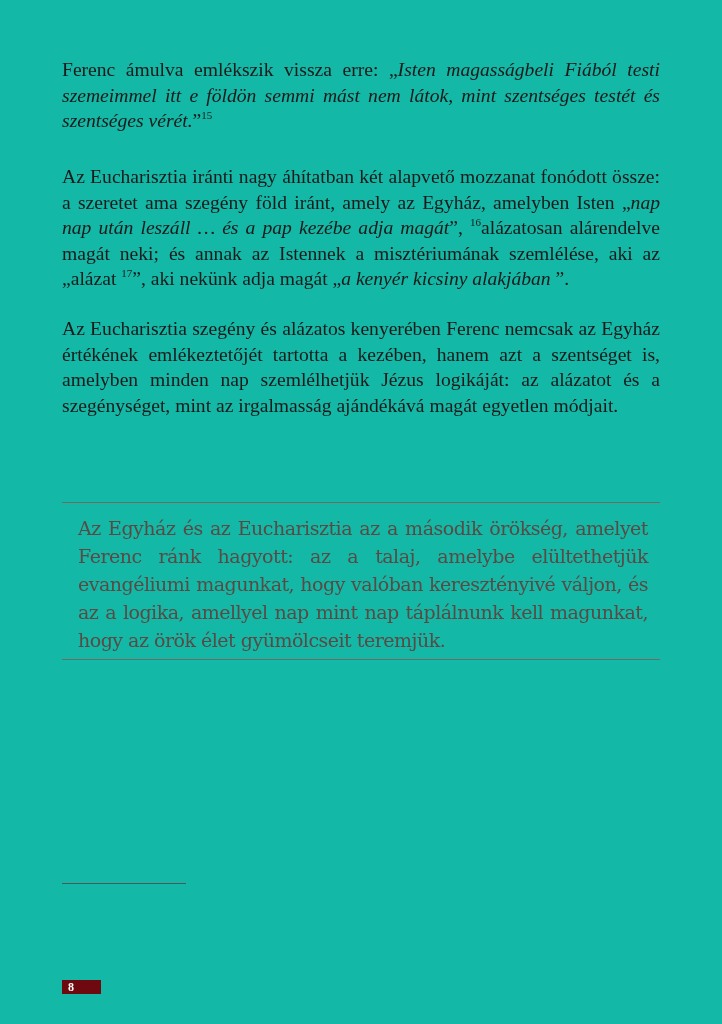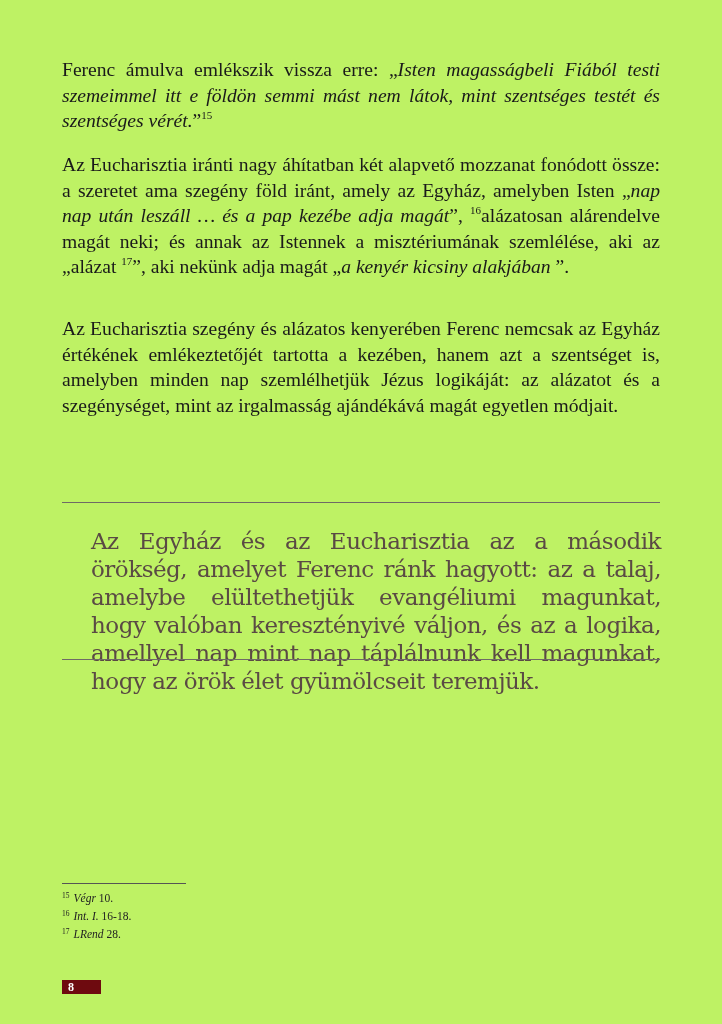--- a/index.html
+++ b/index.html
@@ -1,36 +1,36 @@
 <!DOCTYPE html>
 <html><head>
 <meta charset="utf-8">
 <style>
   html, body { margin: 0; padding: 0; background: #ffffff; }
   body { width: 722px; height: 1024px; position: relative; overflow: hidden; }
-  .page { position: absolute; left: 0; top: 0; width: 722px; height: 1024px; background: #bef264; }
+  .page { position: absolute; left: 0; top: 0; width: 722px; height: 1024px; background: #14b8a6; }
   .body-text {
     position: absolute; left: 62px; width: 598px;
     font-family: "Liberation Serif", "DejaVu Serif", serif;
     font-size: 19.6px; line-height: 25.5px; color: #1a1a1a;
     text-align: justify; margin: 0;
   }
   .body-text i { font-style: italic; }
   .body-text sup { font-size: 11px; vertical-align: 0; position: relative; top: -8px; line-height: 0; }
   #p1 { top: 57px; }
-  #p2 { top: 152px; }
+  #p2 { top: 164px; }
   #p3 { top: 316px; }
   .rule { position: absolute; left: 62px; width: 598px; height: 0; border-top: 1.5px solid #6f6a66; }
   #rule-top { top: 502px; }
   #rule-bottom { top: 659px; }
   .pull-quote {
     position: absolute; left: 78px; width: 570px; top: 514px;
     font-family: "DejaVu Serif", "Liberation Serif", serif;
-    font-size: 23px; line-height: 28px; color: #5a4a44;
-    text-align: justify; margin: 13px; letter-spacing: -0.5px;
+    font-size: 19px; line-height: 28px; color: #5a4a44;
+    text-align: justify; margin: 0; letter-spacing: -0.5px;
   }
   .fn-rule { position: absolute; left: 62px; top: 883px; width: 124px; border-top: 1px solid #555; }
   .footnotes { position: absolute; left: 62px; top: 890px; font-family: "Liberation Serif", serif; font-size: 11.5px; line-height: 16px; color: #222; }
   .fn { display: block; white-space: nowrap; }
   .fn sup { font-size: 7.5px; position: relative; top: -4px; vertical-align: 0; margin-right: 4px; }
   .fn i { font-style: italic; }
   .page-number-box {
     position: absolute; left: 62px; top: 980px; width: 39px; height: 14px;
     background: #6e0a0f; color: #fff;
     font-family: "Liberation Serif", serif; font-weight: bold; font-size: 12px; line-height: 14px;
@@ -43,20 +43,15 @@
 <div class="page">
   <p class="body-text" id="p1"><span>Ferenc ámulva emlékszik vissza erre: „</span><i>Isten magasságbeli Fiából testi szemeimmel itt e földön semmi mást nem látok, mint szentséges testét és szentséges vérét.</i><span>”</span><sup>15</sup></p>
   <p class="body-text" id="p2"><span>Az Eucharisztia iránti nagy áhítatban két alapvető mozzanat fonódott össze: a szeretet ama szegény föld iránt, amely az Egyház, amelyben Isten „</span><i>nap nap után leszáll … és a pap kezébe adja magát</i><span>”, </span><sup>16</sup><span>alázatosan alárendelve magát neki; és annak az Istennek a misztériumának szemlélése, aki az „alázat </span><sup>17</sup><span>”, aki nekünk adja magát „</span><i>a kenyér kicsiny alakjában</i><span> ”.</span></p>
   <p class="body-text" id="p3"><span>Az Eucharisztia szegény és alázatos kenyerében Ferenc nemcsak az Egyház értékének emlékeztetőjét tartotta a kezében, hanem azt a szentséget is, amelyben minden nap szemlélhetjük Jézus logikáját: az alázatot és a szegénységet, mint az irgalmasság ajándékává magát egyetlen módjait.</span></p>
 
   <div class="rule" id="rule-top"></div>
   <p class="pull-quote">Az Egyház és az Eucharisztia az a második örökség, amelyet Ferenc ránk hagyott: az a talaj, amelybe elültethetjük evangéliumi magunkat, hogy valóban keresztényivé váljon, és az a logika, amellyel nap mint nap táplálnunk kell magunkat, hogy az örök élet gyümölcseit teremjük.</p>
   <div class="rule" id="rule-bottom"></div>
 
   <div class="fn-rule"></div>
-  <div class="footnotes">
-    <span class="fn"><sup>15</sup><i>Végr</i><span> 10.</span></span>
-    <span class="fn"><sup>16</sup><i>Int. I.</i><span> 16-18.</span></span>
-    <span class="fn"><sup>17</sup><i>LRend</i><span> 28.</span></span>
-  </div>
 
   <div class="page-number-box">8</div>
 </div>
 
 </body></html>

